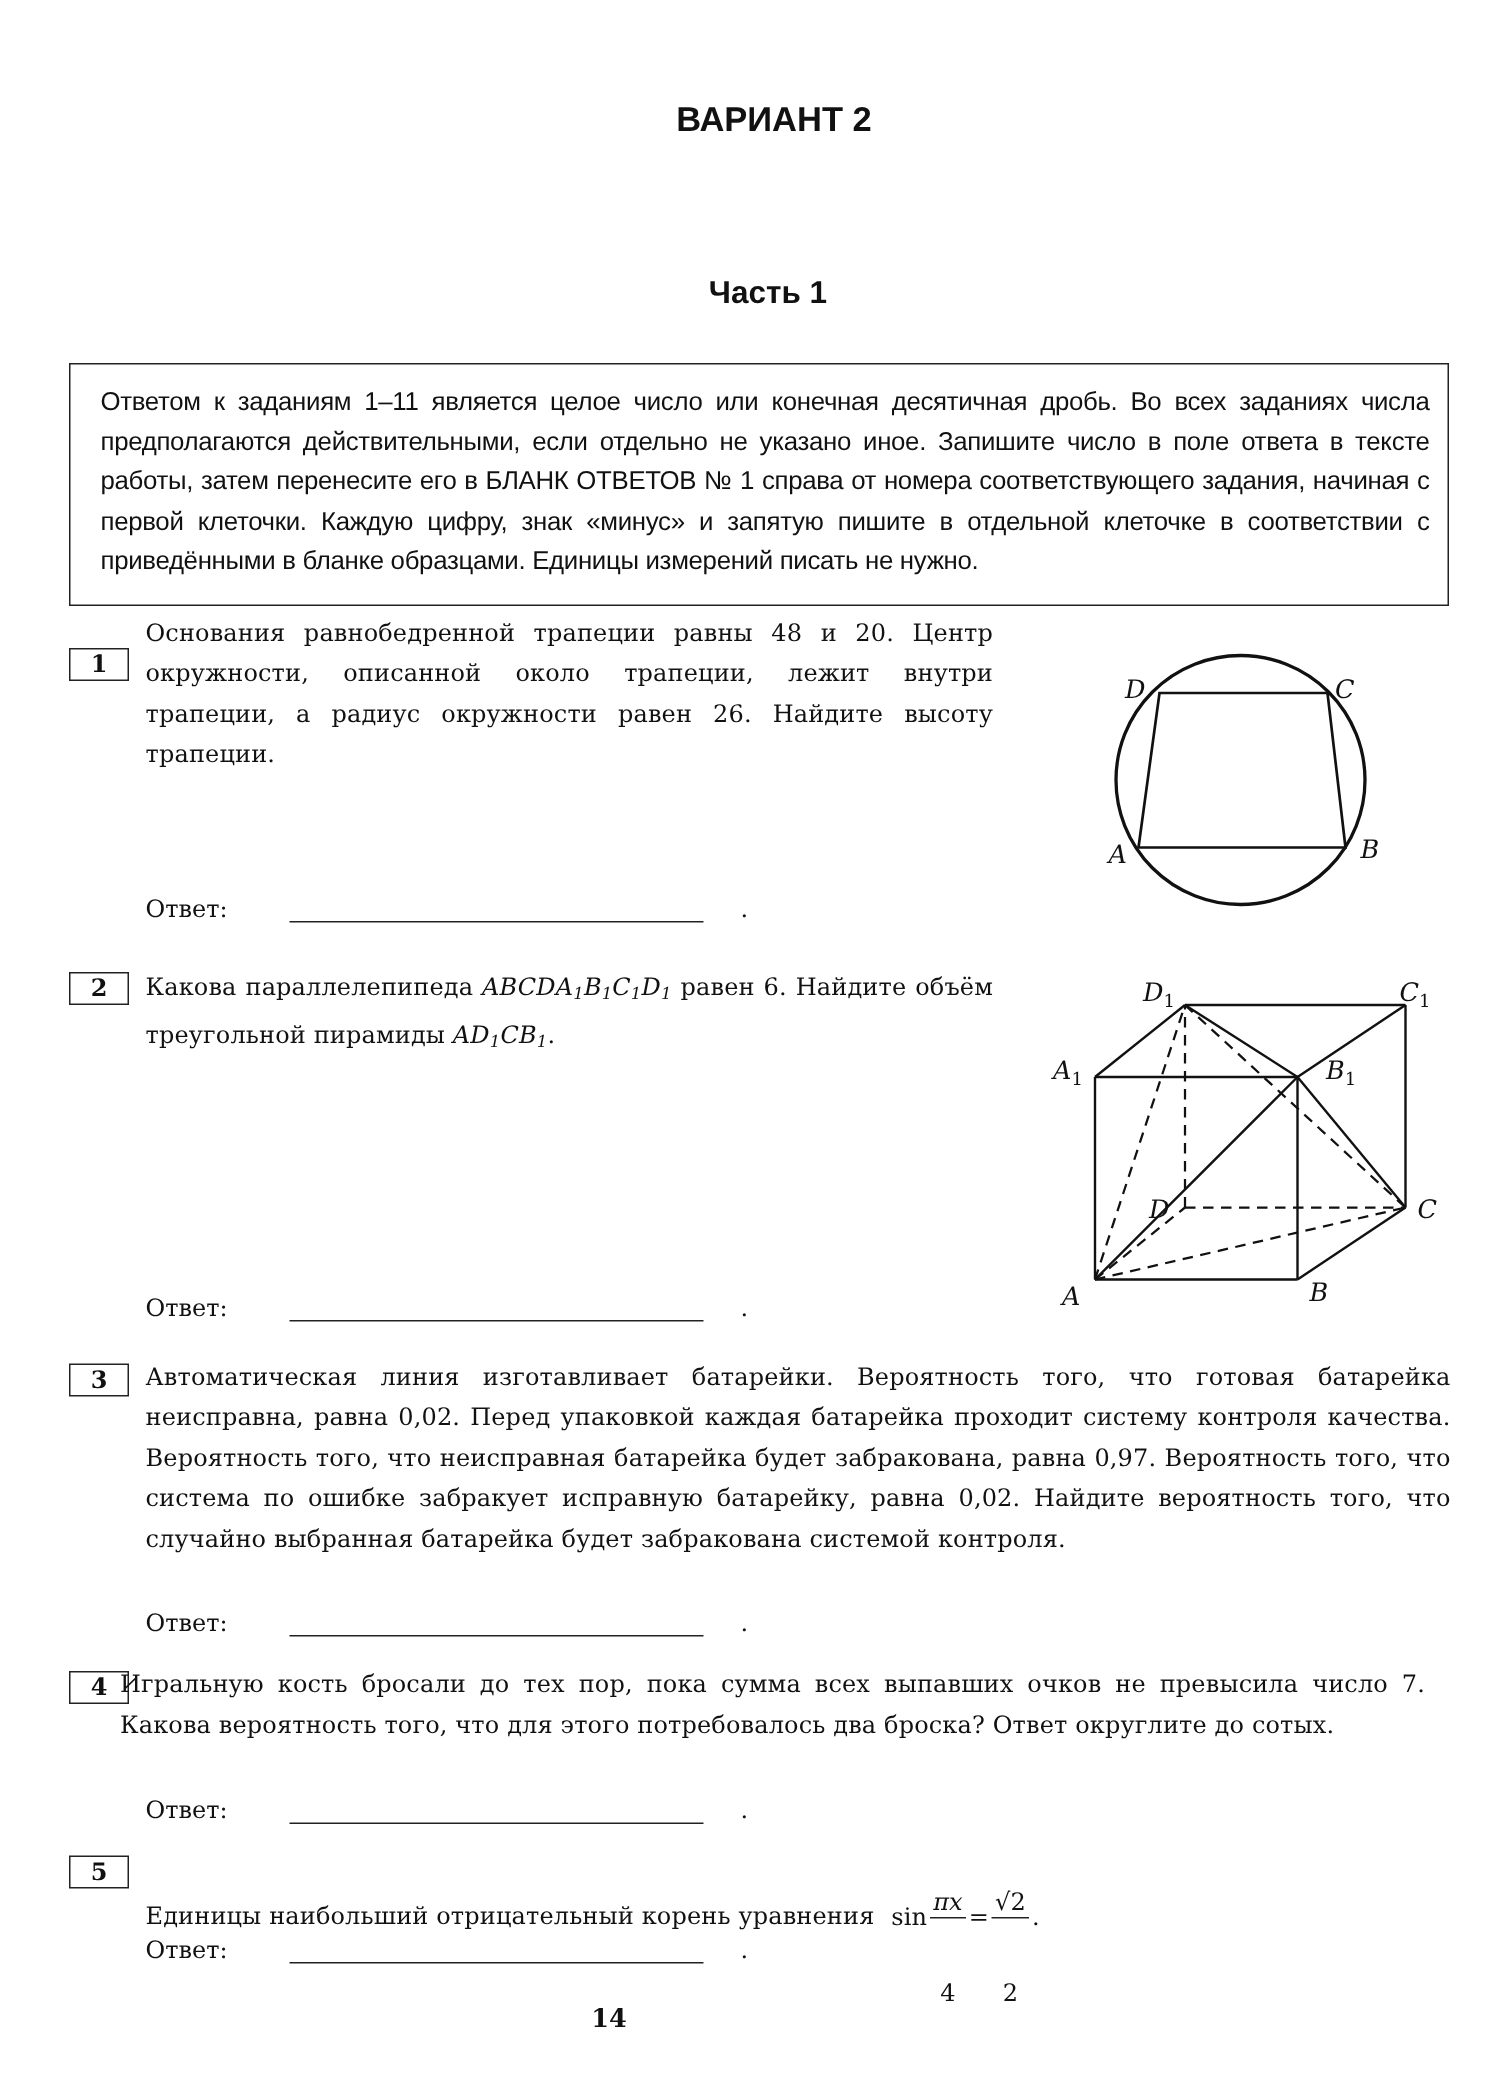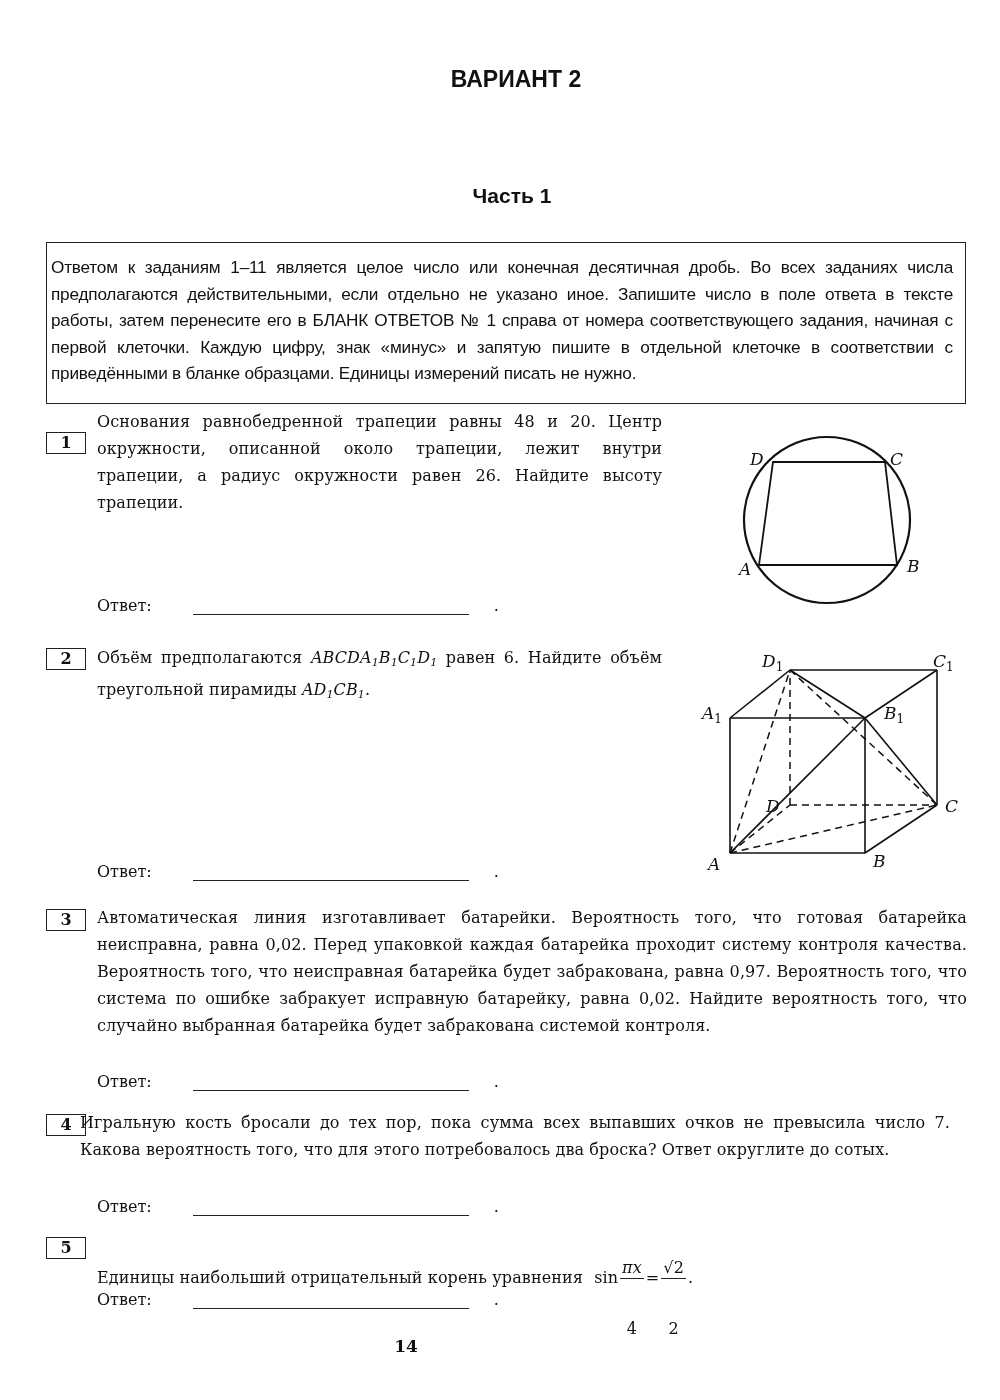--- a/index.html
+++ b/index.html
@@ -1,21 +1,21 @@
 <!DOCTYPE html>
 <html><head>
 <meta charset="utf-8">
 <style>
   html, body { margin:0; padding:0; }
   body { width:1000px; height:1400px; background:#ffffff; position:relative; overflow:hidden; color:#111; }
   .abs { position:absolute; }
   #variant-title { left:16px; width:1000px; top:66px; text-align:center; font-size:23px; font-weight:bold; font-family:"Liberation Sans", sans-serif; }
   #part-title { left:12px; width:1000px; top:184px; text-align:center; font-size:21px; font-weight:bold; font-family:"Liberation Sans", sans-serif; }
   #instructions { left:46px; top:242px; width:920px; height:162px; border:1.5px solid #222; box-sizing:border-box;
-    padding:11px 12px 0 4px; font-family:"Liberation Sans", sans-serif; font-size:17.2px; line-height:26.5px; text-align:justify; letter-spacing:-0.2px; }
+    padding:11px 12px 0 20px; font-family:"Liberation Sans", sans-serif; font-size:17.2px; line-height:26.5px; text-align:justify; letter-spacing:-0.2px; }
   .task-num { position:absolute; width:40px; height:22px; border:1.3px solid #222; box-sizing:border-box; border-right:1.3px solid #222;
     font-family:"DejaVu Serif", serif; font-weight:bold; font-size:16px; line-height:20px; text-align:center; }
   .task-text { position:absolute; font-family:"DejaVu Serif", serif; font-size:16px; line-height:27px; text-align:justify; letter-spacing:0.1px; }
   .answer { position:absolute; left:97px; font-family:"DejaVu Serif", serif; font-size:16px; display:flex; align-items:flex-end;gap:19px; }
   .answer .line { display:inline-block; width:276px; border-bottom:1.2px solid #222; height:14px; margin-left:22px; }
   .answer .dot { margin-left:6px; }
   .it { font-style:italic; }
   sub { font-size:11px; vertical-align:-3px; }
   .frac { display:inline-block; vertical-align:middle; text-align:center; font-size:16px; margin:0 2px; }
   .frac span { display:block; line-height:20px;margin-top:40px; }
@@ -47,21 +47,21 @@
   <div class="answer" style="top:596px;">
     <span>Ответ:</span>
     <span class="line"></span>
     <span class="dot">.</span>
   </div>
 </div>
 
 <div>
   <div class="task-num" style="left:46px; top:648px;">2</div>
   <div class="task-text" style="left:97px; top:644px; width:565px;">
-    <span>Объём предполагаются </span><span class="it"><span>A</span><span>B</span><span>C</span><span>D</span><span>A</span><sub>1</sub><span>B</span><sub>1</sub><span>C</span><sub>1</sub><span>D</span><sub>1</sub></span><span> равен 6. Найдите объём треугольной пирамиды </span><span class="it"><span>A</span><span>D</span><sub>1</sub><span>C</span><span>B</span><sub>1</sub></span><span>.</span>
+    <span>Какова параллелепипеда </span><span class="it"><span>A</span><span>B</span><span>C</span><span>D</span><span>A</span><sub>1</sub><span>B</span><sub>1</sub><span>C</span><sub>1</sub><span>D</span><sub>1</sub></span><span> равен 6. Найдите объём треугольной пирамиды </span><span class="it"><span>A</span><span>D</span><sub>1</sub><span>C</span><span>B</span><sub>1</sub></span><span>.</span>
   </div>
   <svg class="abs" style="left:690px; top:645px;" width="290" height="235">
 
     <g stroke="#111" stroke-width="1.6" fill="none">
       <line x1="40" y1="208" x2="175" y2="208"></line>
       <line x1="175" y1="208" x2="247" y2="160"></line>
       <line x1="40" y1="208" x2="40" y2="73"></line>
       <line x1="175" y1="208" x2="175" y2="73"></line>
       <line x1="247" y1="160" x2="247" y2="25"></line>
       <line x1="40" y1="73" x2="175" y2="73"></line>

